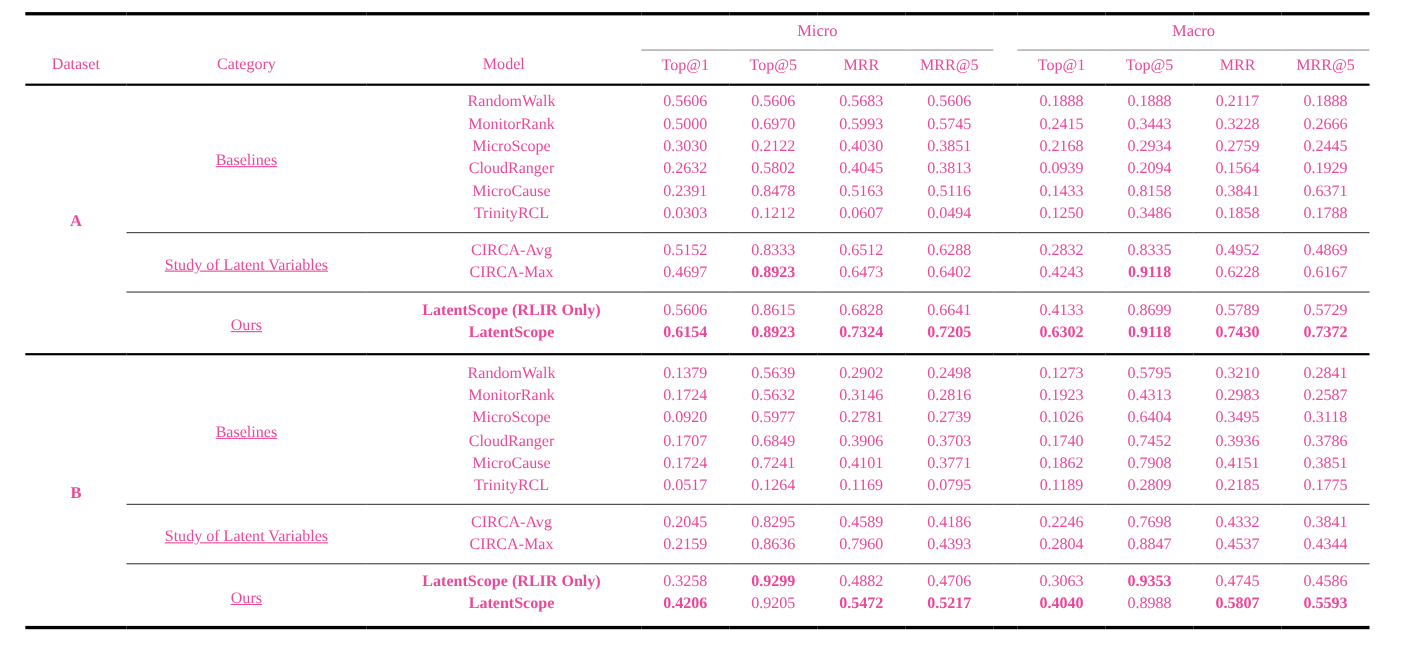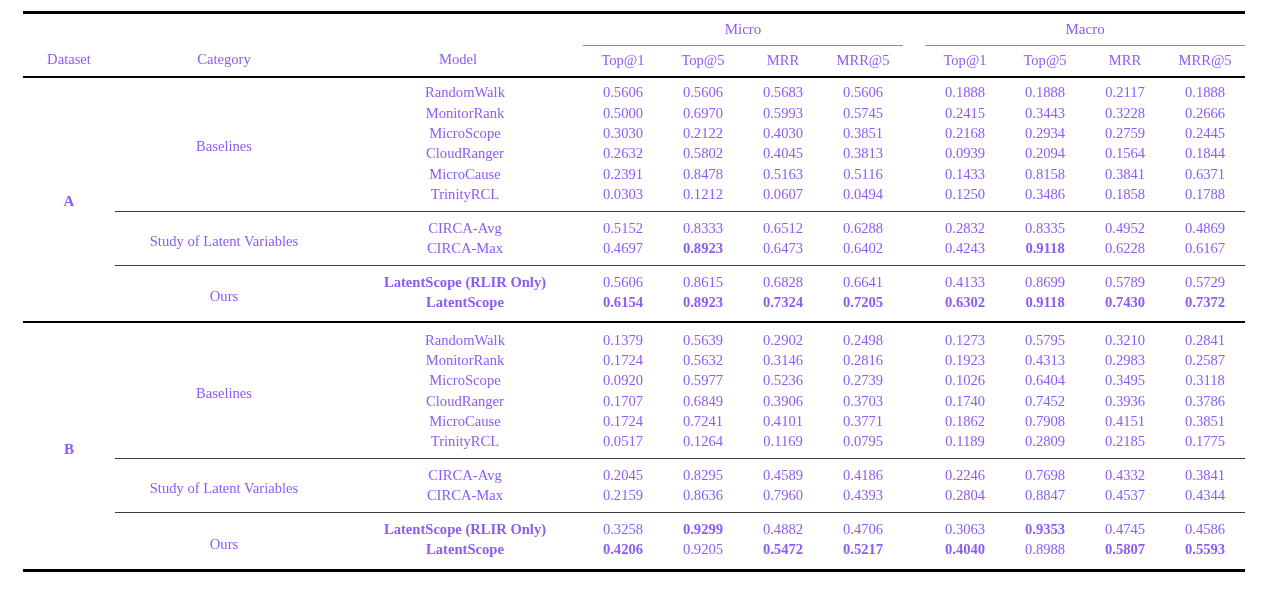--- a/index.html
+++ b/index.html
@@ -5,39 +5,39 @@
   html, body { margin: 0; padding: 0; background: #fff; }
   body { width: 1280px; height: 597px; overflow: hidden; }
   .page { padding: 11px 0 0 23px; }
   table.results {
     border-collapse: collapse;
     table-layout: fixed;
     width: 1222px;
     border-top: 3px solid #000;
     border-bottom: 3px solid #000;
     font-family: "Liberation Serif", "DejaVu Serif", serif;
-    color: #8b5cf6;
+    color: #ec4899;
   }
   th, td {
     font-weight: normal;
     font-size: 14.6px;
     line-height: 15.6px;
     padding: 2.4px 0;
     text-align: center;
     white-space: nowrap;
     overflow: hidden;
   }
   
   tr.h1 th { padding: 8px 0 7px; font-size: 15px; }
   tr.h1 th.group { border-bottom: 1px solid #8f8f8f; }
   tr.h2 th { padding: 7px 0 8px; border-bottom: 2px solid #000; }
   th.model-h, td.model { text-align: center; padding-left: 14px; }
   
   td.dataset { font-weight: bold; font-size: 15px; vertical-align: middle; }
-  td.category { vertical-align: middle; }
+  td.category { vertical-align: middle; text-decoration: underline; }
   .b { font-weight: bold; text-align: center; }
   
   tr.sec-sep > td { border-top: 1px solid #3c3c3c; padding-top: 9px; }
   tr.pre-sep > td { padding-bottom: 8px; }
   
   tr.ds-sep > td { border-top: 2px solid #000; padding-top: 10px; }
   tr.pre-ds > td { padding-bottom: 10px; }
   tr.first-row > td { padding-top: 7px; }
   tr.last-row > td { padding-bottom: 11px; }
 </style>
@@ -125,21 +125,21 @@
     <tr>
       <td class="model">CloudRanger</td>
       <td class="num">0.2632</td>
       <td class="num">0.5802</td>
       <td class="num">0.4045</td>
       <td class="num">0.3813</td>
       <td class="sp"></td>
       <td class="num">0.0939</td>
       <td class="num">0.2094</td>
       <td class="num">0.1564</td>
-      <td class="num">0.1844</td>
+      <td class="num">0.1929</td>
     </tr>
     <tr>
       <td class="model">MicroCause</td>
       <td class="num">0.2391</td>
       <td class="num">0.8478</td>
       <td class="num">0.5163</td>
       <td class="num">0.5116</td>
       <td class="sp"></td>
       <td class="num">0.1433</td>
       <td class="num">0.8158</td>
@@ -232,21 +232,21 @@
       <td class="sp"></td>
       <td class="num">0.1923</td>
       <td class="num">0.4313</td>
       <td class="num">0.2983</td>
       <td class="num">0.2587</td>
     </tr>
     <tr>
       <td class="model">MicroScope</td>
       <td class="num">0.0920</td>
       <td class="num">0.5977</td>
-      <td class="num">0.5236</td>
+      <td class="num">0.2781</td>
       <td class="num">0.2739</td>
       <td class="sp"></td>
       <td class="num">0.1026</td>
       <td class="num">0.6404</td>
       <td class="num">0.3495</td>
       <td class="num">0.3118</td>
     </tr>
     <tr>
       <td class="model">CloudRanger</td>
       <td class="num">0.1707</td>

